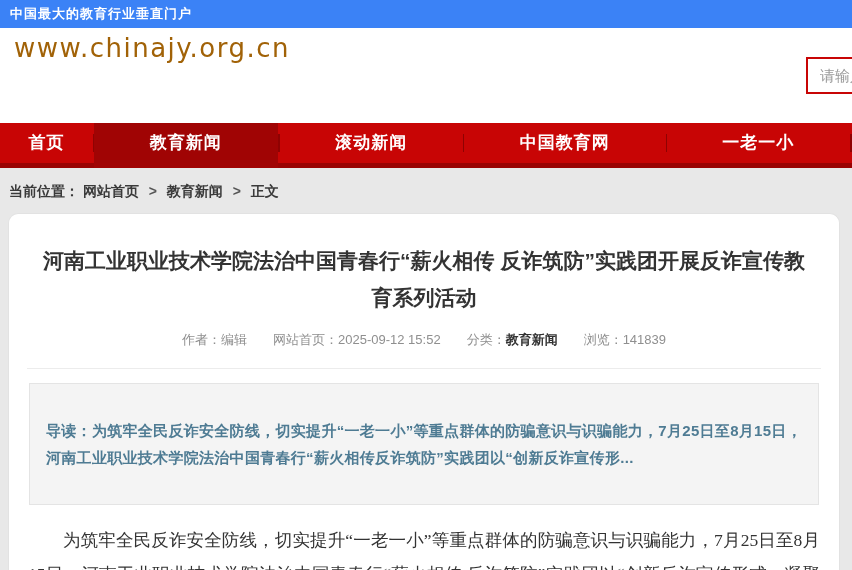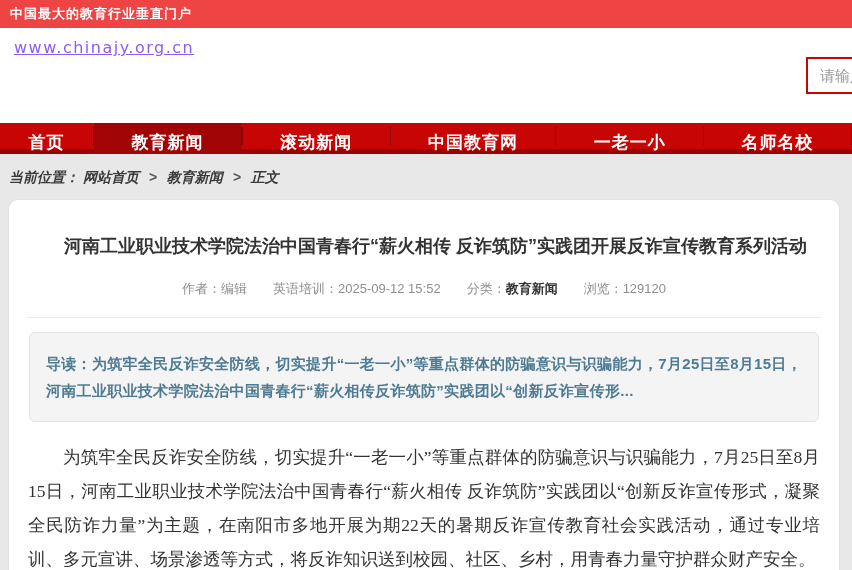--- a/index.html
+++ b/index.html
@@ -6,91 +6,91 @@
   html, body { width: 852px; height: 570px; }
   body {
     font-family: "Liberation Sans", "DejaVu Sans", sans-serif;
     background: #e8e8e8;
     overflow: hidden;
   }
   #page { position: relative; width: 852px; height: 570px; overflow: hidden; }
 
   
   .topbar {
-    height: 28px; background: #ef4444; color: #fff;
+    height: 28px; background: #3b82f6; color: #fff;
     font-size: 13px; font-weight: bold; line-height: 28px;
     padding-left: 10px; letter-spacing: 1px;
   }
 
   
   .header { height: 95px; background: #ffffff; position: relative; }
   .logo { display: inline-block; padding: 8px 0 0 14px; cursor: pointer; }
   .logo-title {
     font-size: 39px; font-weight: bold; color: #c80505;
     letter-spacing: 1px; line-height: 44px;
     text-shadow: 0.5px 0 0 #c80505;
   }
   .logo-url {
-    font-size: 16px; color: #8b5cf6; letter-spacing: 1.5px;
-    line-height: 24px; font-family: "DejaVu Sans", sans-serif; text-decoration: underline;
+    font-size: 26px; color: #a16207; letter-spacing: 1.5px;
+    line-height: 24px; font-family: "DejaVu Sans", sans-serif;
   }
   .search-input {
     position: absolute; left: 806px; top: 29px;
     width: 170px; height: 37px;
     border: 2px solid #c80505; background: #fff;
     font-size: 15px; padding: 0 12px; color: #333; outline: none;
   }
   .search-input::placeholder { color: #9a9a9a; }
 
   
   .nav {
-    height: 31px; background: #c80505;
+    height: 45px; background: #c80505;
     border-bottom: 5px solid #9a0303;
     display: flex; align-items: stretch;
   }
   .nav-item {
     flex: 1 1 auto; color: #fff; font-size: 17px; font-weight: bold;
     text-align: center; line-height: 40px; cursor: pointer;
     letter-spacing: 1px; white-space: nowrap;
   }
   .nav-item.first { flex: 0 0 93px; }
   .nav-item.active { background: #a00404; box-shadow: 0 5px 0 #a00404; }
   .nav-sep { flex: 0 0 1px; width: 1px; height: 18px; background: #8f0202; align-self: center; }
 
   
   .breadcrumb {
     height: 45px; background: #e8e8e8; line-height: 46px;
-    padding-left: 9px; font-size: 14px; font-weight: bold; color: #3a3a3a; font-style: italic;
+    padding-left: 9px; font-size: 14px; font-weight: bold; color: #3a3a3a;
   }
   .breadcrumb .crumb-link { cursor: pointer; }
   .breadcrumb .crumb-sep { margin: 0 6px; color: #555; font-weight: bold; }
 
   
   .card {
     margin-left: 8px; width: 832px; min-height: 400px;
     background: #fff; border: 1px solid #e2e2e2; border-bottom: none;
     border-radius: 10px 10px 0 0;
     padding: 28px 18px 40px 18px;
   }
   .article-title {
-    font-size: 18px; font-weight: bold; color: #333;
-    text-align: right; line-height: 37px; padding: 0 14px;
+    font-size: 21px; font-weight: bold; color: #333;
+    text-align: center; line-height: 37px; padding: 0 14px;
   }
   .article-meta {
     margin-top: 15px; text-align: center;
     font-size: 13px; color: #8f8f8f;
   }
   .article-meta .meta-group { margin: 5px 13px; white-space: nowrap; }
   .article-meta .meta-link { color: #333; font-weight: bold; cursor: pointer; }
   .divider { border: none; border-top: 1px solid #ececec; margin: 19px 0 14px 0; }
 
   .summary-box {
     margin: 0 2px; background: #f4f4f4;
-    border: 1px solid #e4e4e4; border-radius: 6px;
-    padding: 17px 16px;
+    border: 1px solid #e4e4e4; border-radius: 0;
+    padding: 33px 16px;
     font-size: 15px; font-weight: bold; color: #4e7b93;
     line-height: 27px; letter-spacing: 0.3px;
   }
 
   .article-body {
     margin-top: 18px; padding: 0 1px;
     font-family: "Liberation Serif", "DejaVu Serif", serif;
     font-size: 17.5px; color: #333;
     line-height: 34px; text-align: justify; text-indent: 2em;
   }
@@ -116,39 +116,38 @@
     <div class="nav-sep"></div>
     <div class="nav-item active">教育新闻</div>
     <div class="nav-sep"></div>
     <div class="nav-sep"></div>
     <div class="nav-item">滚动新闻</div>
     <div class="nav-sep"></div>
     <div class="nav-item">中国教育网</div>
     <div class="nav-sep"></div>
     <div class="nav-item">一老一小</div>
     <div class="nav-sep"></div>
-    <div class="nav-item">名师名校</div>
     <div class="nav-sep"></div>
   </div>
 
   <div class="breadcrumb">
     <span>当前位置：</span>
     <span class="crumb-link">网站首页</span>
     <span class="crumb-sep">&gt;</span>
     <span class="crumb-link">教育新闻</span>
     <span class="crumb-sep">&gt;</span>
     <span>正文</span>
   </div>
 
   <div class="card">
 
     <h1 class="article-title">河南工业职业技术学院法治中国青春行“薪火相传 反诈筑防”实践团开展反诈宣传教育系列活动</h1>
 
     <div class="article-meta">
-      <span class="meta-group"><span>作者：</span><span>编辑</span></span><span class="meta-group"><span>英语培训：</span><span>2025-09-12 15:52</span></span><span class="meta-group"><span>分类：</span><span class="meta-link">教育新闻</span></span><span class="meta-group"><span>浏览：</span><span>129120</span></span>
+      <span class="meta-group"><span>作者：</span><span>编辑</span></span><span class="meta-group"><span>网站首页：</span><span>2025-09-12 15:52</span></span><span class="meta-group"><span>分类：</span><span class="meta-link">教育新闻</span></span><span class="meta-group"><span>浏览：</span><span>141839</span></span>
     </div>
 
     <hr class="divider">
 
     <div class="summary-box">导读：为筑牢全民反诈安全防线，切实提升“一老一小”等重点群体的防骗意识与识骗能力，7月25日至8月15日，河南工业职业技术学院法治中国青春行“薪火相传反诈筑防”实践团以“创新反诈宣传形...</div>
 
     <p class="article-body">为筑牢全民反诈安全防线，切实提升“一老一小”等重点群体的防骗意识与识骗能力，7月25日至8月15日，河南工业职业技术学院法治中国青春行“薪火相传 反诈筑防”实践团以“创新反诈宣传形式，凝聚全民防诈力量”为主题，在南阳市多地开展为期22天的暑期反诈宣传教育社会实践活动，通过专业培训、多元宣讲、场景渗透等方式，将反诈知识送到校园、社区、乡村，用青春力量守护群众财产安全。</p>
 
   </div>
 

